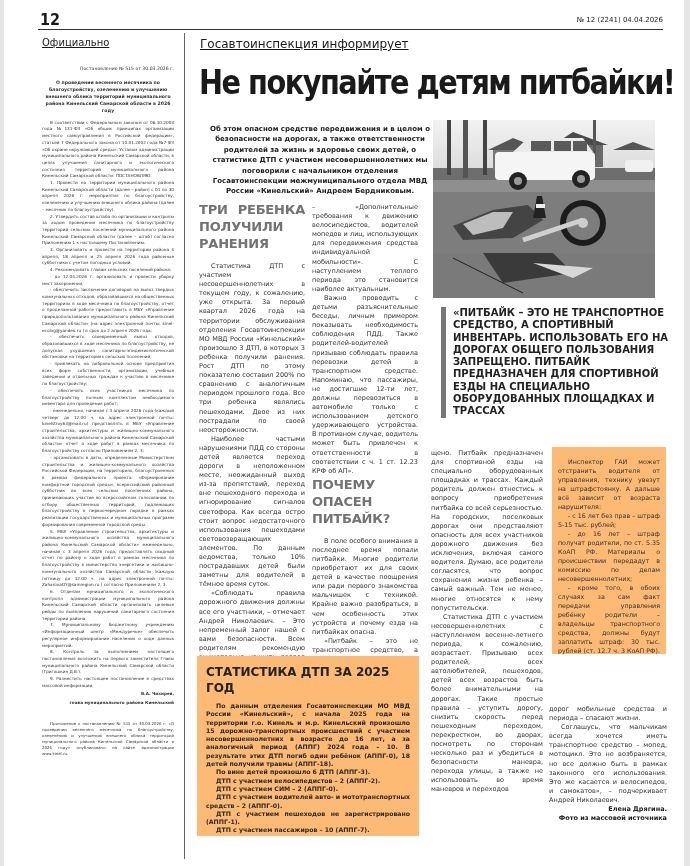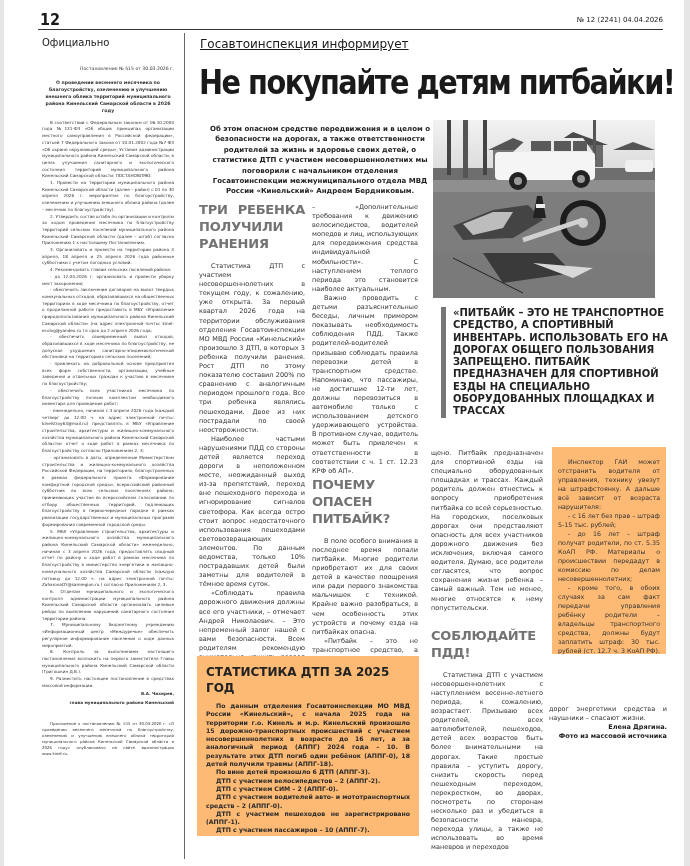--- a/index.html
+++ b/index.html
@@ -3,21 +3,21 @@
 <meta charset="utf-8">
 <style>
   * { box-sizing: border-box; margin: 0; padding: 0; }
   html, body { width: 690px; height: 866px; background: #e6e6e6; overflow: hidden; }
   body { font-family: "DejaVu Sans", sans-serif; color: #1a1a1a; position: relative; }
   .page { position: absolute; left: 4px; top: 0; width: 680px; height: 866px; background: #fff; }
   .hdr { position: absolute; left: 34px; top: 8px; width: 625px; height: 22px; border-bottom: 1px solid #333; }
   .hdr-num { position: absolute; left: 2px; top: 2px; font: bold 16px "DejaVu Sans Condensed","DejaVu Sans", sans-serif; }
   .hdr-title { position: absolute; left: 0; right: 0; top: 3px; text-align: center; font: bold 15px "DejaVu Sans", sans-serif; letter-spacing: -0.3px; }
   .hdr-issue { position: absolute; right: 0; top: 8px; font: 7px "DejaVu Sans", sans-serif; padding-left: 6px; }
-  .rubric-left { position: absolute; left: 38px; top: 37px; font-size: 10px; }
+  .rubric-left { position: absolute; left: 38px; top: 37px; font-size: 10px; text-decoration: underline; }
   .rubric-right { position: absolute; left: 196px; top: 37px; font-size: 12px; text-decoration: underline; }
   .vrule { position: absolute; left: 180px; top: 33px; width: 1px; height: 826px; background: #666; }
 
   
   .left { position: absolute; left: 38px; top: 66px; width: 132px; font-size: 4.2px; line-height: 6.7px; color: #333; text-align: justify; }
   .left .decree { text-align: right; font-size: 4.6px; margin-bottom: 6px; }
   .left .dtitle { text-align: center; font-weight: bold; font-size: 4.6px; line-height: 7px; margin-bottom: 6px; }
   .left p { text-indent: 8px; margin-bottom: 0; }
   .left .sign { text-align: right; font-weight: bold; margin-top: 2px; }
   .left .appx { margin-top: 14px; font-size: 3.9px; line-height: 6px; text-indent: 8px; }
@@ -157,33 +157,33 @@
       <polygon points="50,0 120,0 140,20 70,30" fill="#3a3a3a"></polygon>
       <polygon points="100,10 160,15 140,25" fill="#d8d8d8"></polygon>
       <line x1="20" y1="5" x2="90" y2="40" stroke="#222" stroke-width="1"></line>
     </svg>
   </div>
 
   <div class="quote">«ПИТБАЙК – ЭТО НЕ ТРАНСПОРТНОЕ СРЕДСТВО, А СПОРТИВНЫЙ ИНВЕНТАРЬ. ИСПОЛЬЗОВАТЬ ЕГО НА ДОРОГАХ ОБЩЕГО ПОЛЬЗОВАНИЯ ЗАПРЕЩЕНО. ПИТБАЙК ПРЕДНАЗНАЧЕН ДЛЯ СПОРТИВНОЙ ЕЗДЫ НА СПЕЦИАЛЬНО ОБОРУДОВАННЫХ ПЛОЩАДКАХ И ТРАССАХ</div>
 
   <div class="col" style="left:427px; top:449px; width:112px;">
     <p class="noind">щено. Питбайк предназначен для спортивной езды на специально оборудованных площадках и трассах. Каждый родитель должен отнестись к вопросу приобретения питбайка со всей серьезностью. На городских, поселковых дорогах они представляют опасность для всех участников дорожного движения без исключения, включая самого водителя. Думаю, все родители согласятся, что вопрос сохранения жизни ребенка – самый важный. Тем не менее, многие относятся к нему попустительски.</p>
-    <div class="h2" style="margin:14px 0 10px;">СОБЛЮДАЙТЕ ПДД!</div>
     <p>Статистика ДТП с участием несовершеннолетних с наступлением весенне-летнего периода, к сожалению, возрастает. Призываю всех родителей, всех автолюбителей, пешеходов, детей всех возрастов быть более внимательными на дорогах. Такие простые правила – уступить дорогу, снизить скорость перед пешеходным переходом, перекрестком, во дворах, посмотреть по сторонам несколько раз и убедиться в безопасности маневра, перехода улицы, а также не использовать во время маневров и переходов</p>
   </div>
 
   <div class="graybox fine-box">
     <p>Инспектор ГАИ может отстранить водителя от управления, технику увезут на штрафстоянку. А дальше всё зависит от возраста нарушителя:</p>
     <p>- с 16 лет без прав – штраф 5-15 тыс. рублей;</p>
     <p>- до 16 лет – штраф получат родители, по ст. 5.35 КоАП РФ. Материалы о происшествии передадут в комиссию по делам несовершеннолетних;</p>
     <p>- кроме того, в обоих случаях за сам факт передачи управления ребёнку родители – владельцы транспортного средства, должны будут заплатить штраф: 30 тыс. рублей (ст. 12.7 ч. 3 КоАП РФ).</p>
   </div>
 
   <div class="col" style="left:545px; top:705px; width:118px;">
-    <p class="noind">дорог энергетики средства и наушники – спасают жизни.</p>
+    <p class="noind">дорог мобильные средства и периода – спасают жизни.</p>
+    <p>Соглашусь, что мальчикам всегда хочется иметь транспортное средство – мопед, мотоцикл. Это не возбраняется, но все должно быть в рамках законного его использования. Это же касается и велосипедов, и самокатов», – подчеркивает Андрей Николаевич.</p>
     <div class="byline">Елена Дрягина.</div>
     <div class="byline">Фото из массовой источника</div>
   </div>
 
   <div class="graybox stat-box">
     <div class="stat-title">СТАТИСТИКА ДТП ЗА 2025 ГОД</div>
     <div class="stat-body">
       <p>По данным отделения Госавтоинспекции МО МВД России «Кинельский», с начала 2025 года на территории г.о. Кинель и м.р. Кинельский произошло 15 дорожно-транспортных происшествий с участием несовершеннолетних в возрасте до 16 лет, а за аналогичный период (АППГ) 2024 года – 10. В результате этих ДТП погиб один ребёнок (АППГ-0), 18 детей получили травмы (АППГ-18).</p>
       <p>По вине детей произошло 6 ДТП (АППГ-3).</p>
       <p>ДТП с участием велосипедистов – 2 (АППГ-2).</p>

